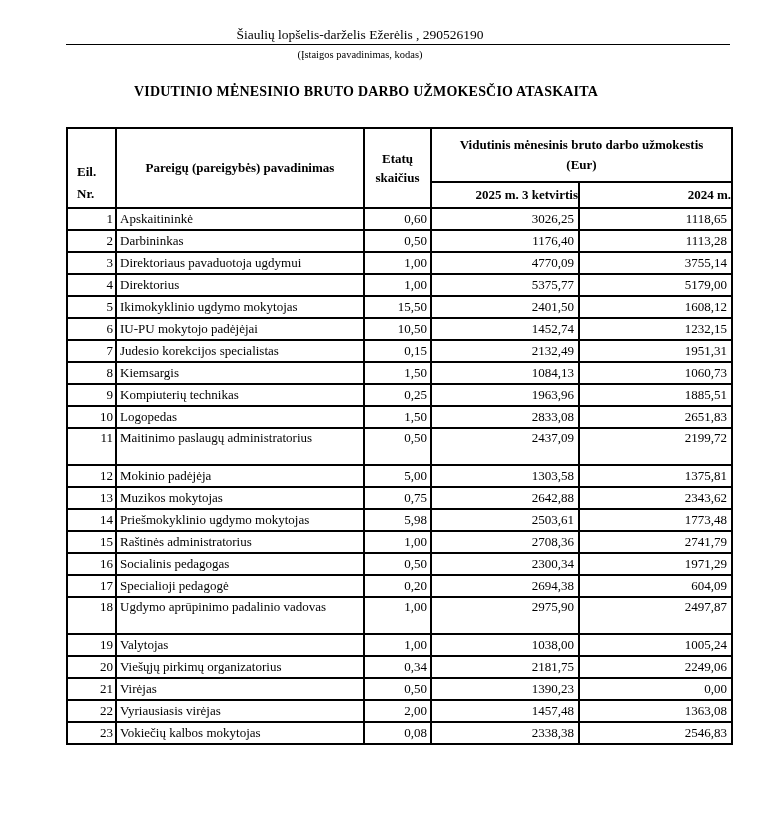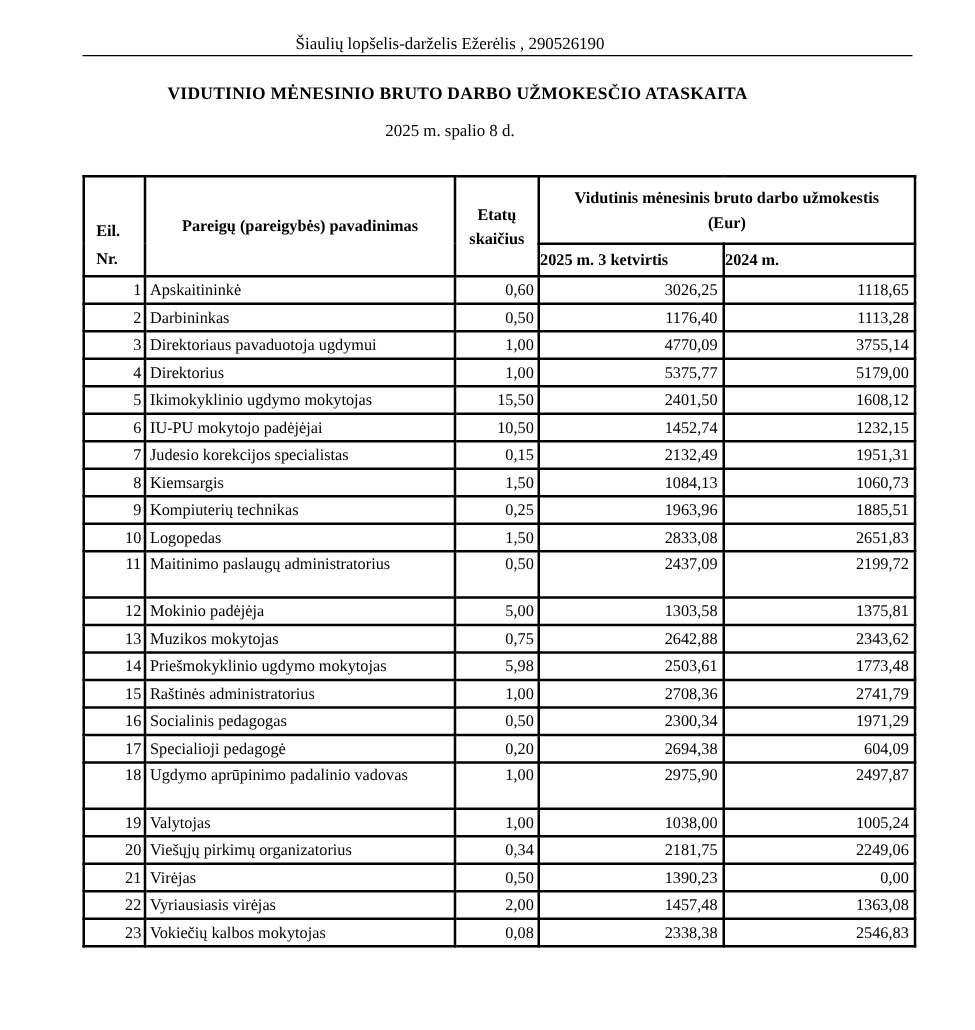--- a/index.html
+++ b/index.html
@@ -69,21 +69,21 @@
   th { font-weight: bold; font-size: 13px; }
   th.h-nr {
     text-align: left;
     vertical-align: bottom;
     padding: 0 0 2px 9px;
     line-height: 22px;
   }
   th.h-pos { text-align: center; vertical-align: middle; border-radius: 17px; }
   th.h-fte { text-align: center; vertical-align: middle; line-height: 19px; }
   th.h-group { text-align: center; vertical-align: middle; line-height: 20px; }
-  th.h-sub { text-align: left; vertical-align: middle; }
+  th.h-sub { text-align: right; vertical-align: middle; }
   th span { display: block; }
   th.h-group span { display: inline; }
 
   tbody tr { height: 22px; }
   tbody tr.tall { height: 37px; }
   tbody tr.tall td { vertical-align: top; padding-top: 1px; }
 
   td.c-nr  { text-align: right; padding-right: 2px; }
   td.c-pos { text-align: left;  padding-left: 3px; }
   td.c-fte { text-align: right; padding-right: 3px; }
@@ -91,24 +91,24 @@
 </style>
 </head>
 <body>
 
 <div class="doc">
 
   <div class="inst-name">Šiaulių lopšelis-darželis Ežerėlis , 290526190</div>
 
   <div class="header-rule"></div>
 
+  <div class="inst-caption">(Įstaigos pavadinimas, kodas)</div>
 
   <div class="report-title">VIDUTINIO MĖNESINIO BRUTO DARBO UŽMOKESČIO ATASKAITA</div>
 
-  <div class="report-date">2025 m. spalio 8 d.</div>
 
   <table class="salary">
     <colgroup>
       <col class="w-nr">
         <col class="w-pos">
         <col class="w-fte">
         <col class="w-2025">
         <col class="w-2024">
     </colgroup>
     <thead>

